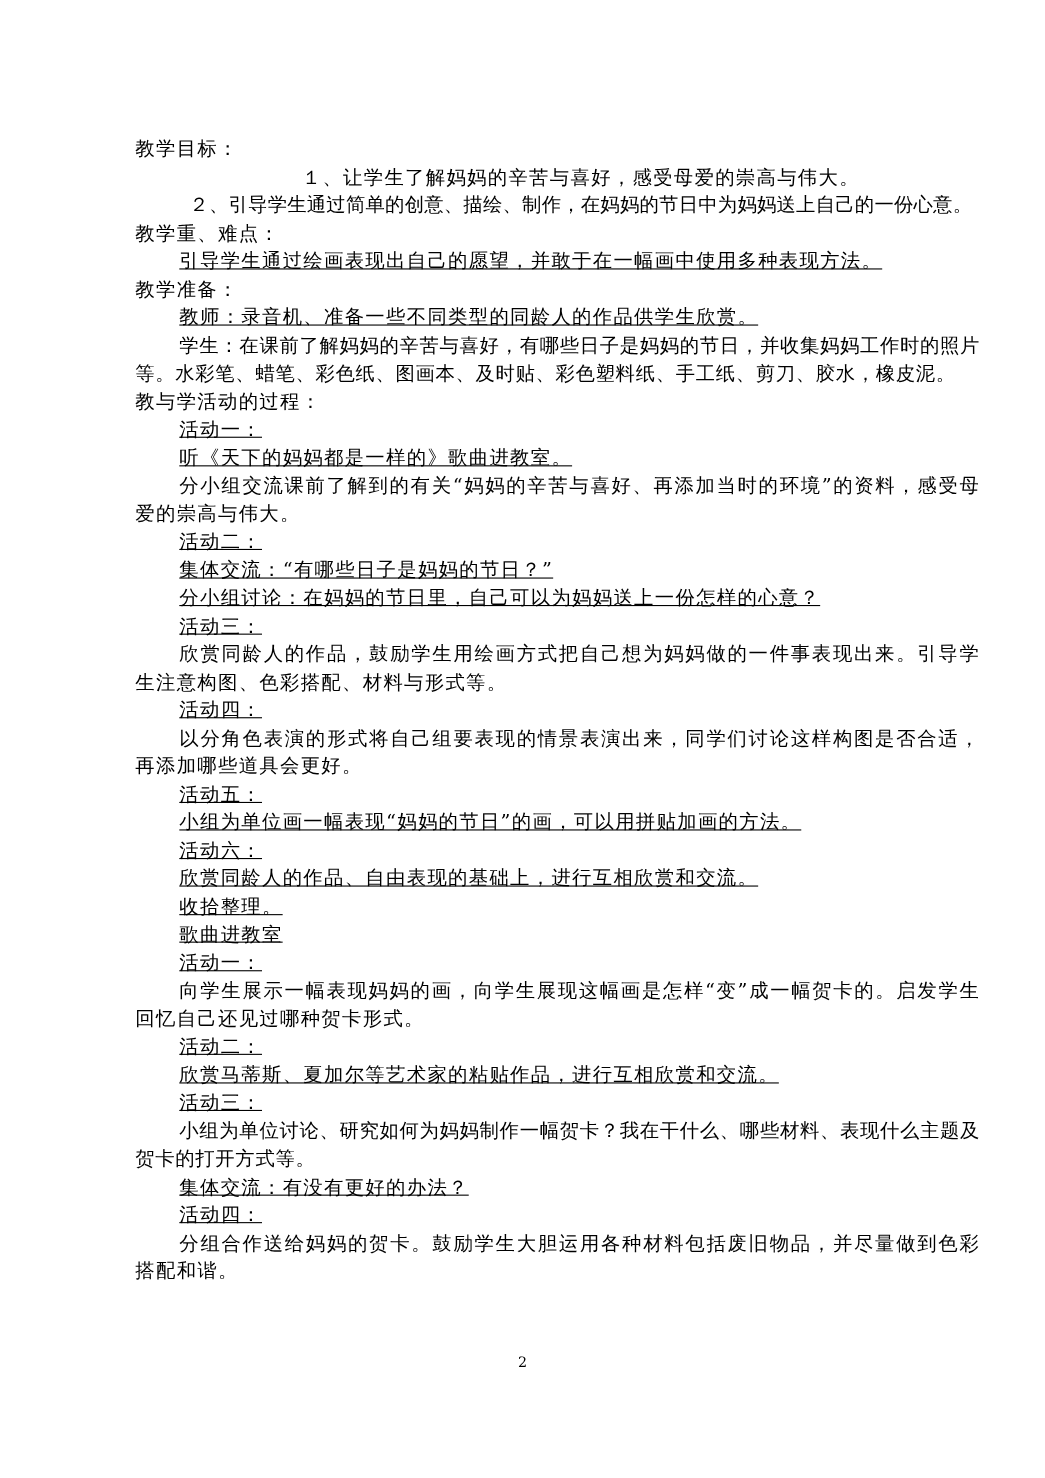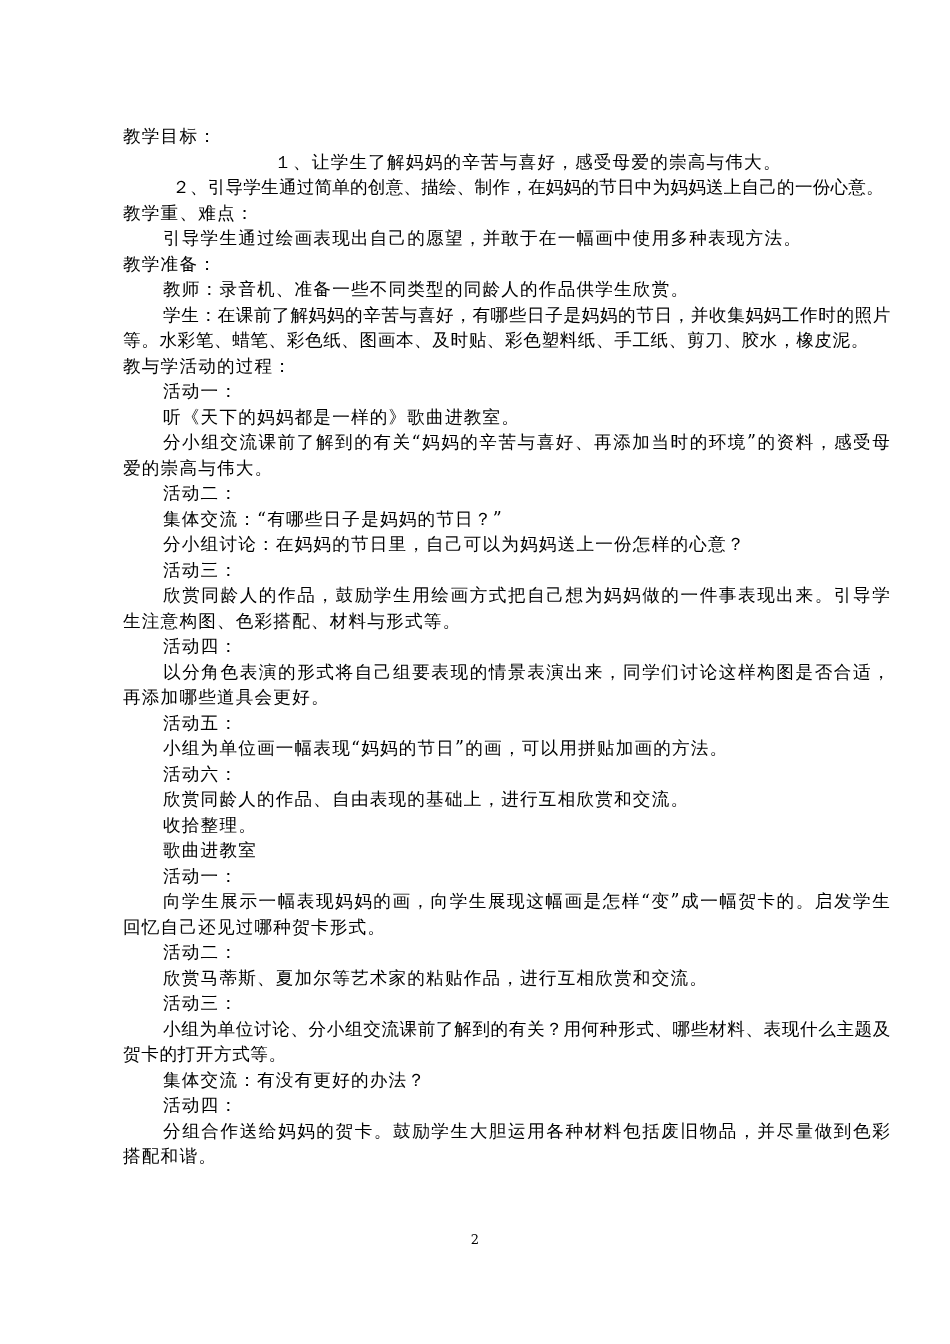--- a/index.html
+++ b/index.html
@@ -30,21 +30,21 @@
     letter-spacing: 1.2px;
   }
   .para {
     font-size: 17.6px;
     line-height: 25.5px;
     text-align: justify;
     text-align-last: left;
     letter-spacing: 1.2px;
     text-indent: 40px;
   }
-  .indent { padding-left: 40px; }
+  .indent { padding-left: 40px; text-decoration: underline; }
   .indent-goal { padding-left: 42px; text-align: center; }
   .page-number {
     position: absolute;
     left: 0;
     width: 950px;
     top: 1232px;
     text-align: center;
     font-size: 13px;
     line-height: 16px;
   }
@@ -90,21 +90,21 @@
 
   <div class="line indent">歌曲进教室</div>
 
   <div class="line indent">活动一：</div>
   <div class="para">向学生展示一幅表现妈妈的画，向学生展现这幅画是怎样“变”成一幅贺卡的。启发学生回忆自己还见过哪种贺卡形式。</div>
 
   <div class="line indent">活动二：</div>
   <div class="line indent">欣赏马蒂斯、夏加尔等艺术家的粘贴作品，进行互相欣赏和交流。</div>
 
   <div class="line indent">活动三：</div>
-  <div class="para" style="letter-spacing:0.6px">小组为单位讨论、分小组交流课前了解到的有关？用何种形式、哪些材料、表现什么主题及贺卡的打开方式等。</div>
+  <div class="para" style="letter-spacing:0.6px">小组为单位讨论、研究如何为妈妈制作一幅贺卡？我在干什么、哪些材料、表现什么主题及贺卡的打开方式等。</div>
   <div class="line indent">集体交流：有没有更好的办法？</div>
 
   <div class="line indent">活动四：</div>
   <div class="para">分组合作送给妈妈的贺卡。鼓励学生大胆运用各种材料包括废旧物品，并尽量做到色彩搭配和谐。</div>
 
 </div>
 
 <div class="page-number">2</div>
 
 </body></html>

